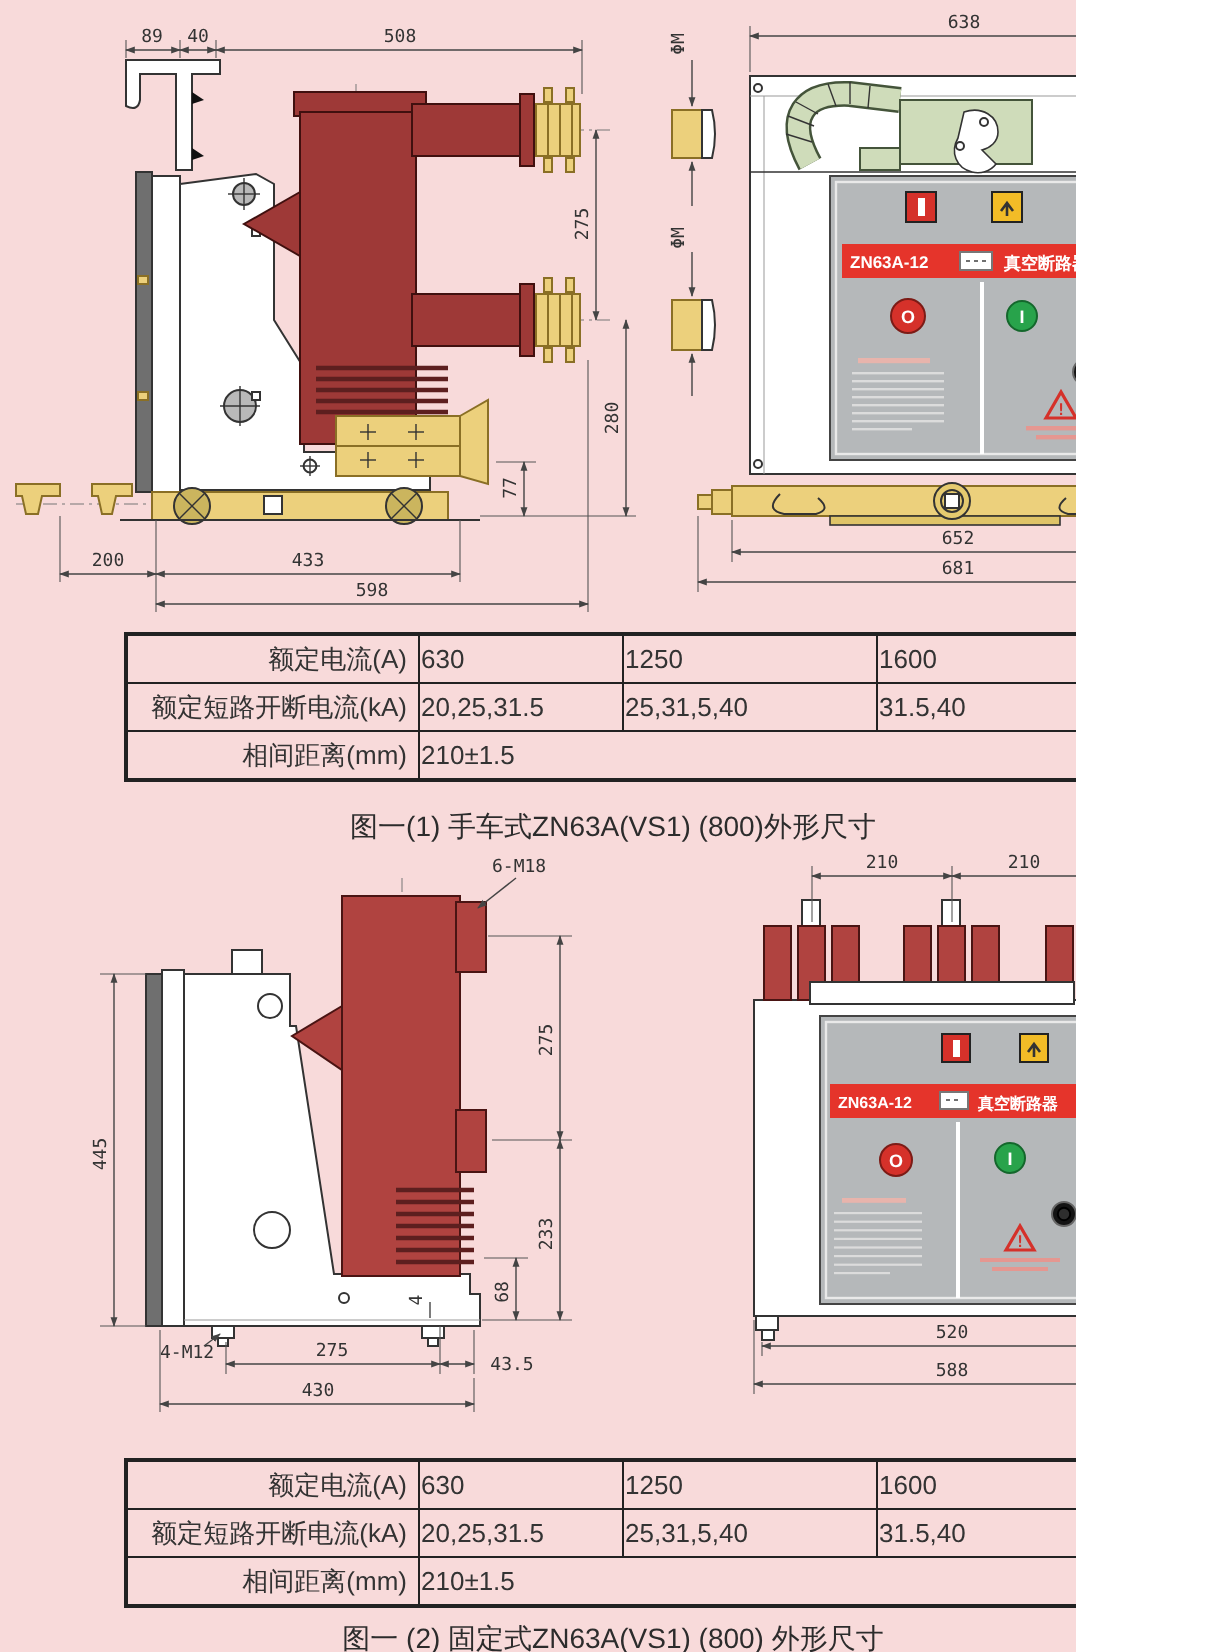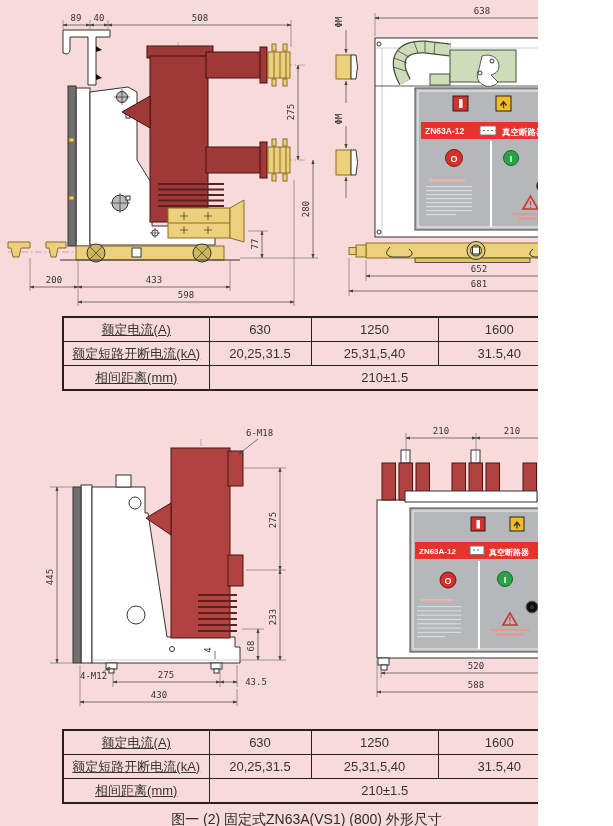--- a/index.html
+++ b/index.html
@@ -17,22 +17,22 @@
   .red1{fill:#9e3937;stroke:#40100f;stroke-width:1;}
   .red2{fill:#b04340;stroke:#4a1413;stroke-width:1;}
   .yel{fill:#ecd07c;stroke:#8a6f25;stroke-width:1;}
   .sage{fill:#cfdcba;stroke:#44543a;stroke-width:1;}
   .gry{fill:#b5b8ba;stroke:#444;stroke-width:1;}
   .crs{stroke:#333;stroke-width:0.7;}
   .fin{stroke:#5d1f1f;stroke-width:2.2;}
   table.spec{position:absolute;border-collapse:collapse;table-layout:fixed;
              border:2px solid #222;font-size:13px;color:#333;}
   table.spec td{border:1px solid #222;height:21px;overflow:hidden;white-space:nowrap;}
-  td.lab{text-align:center;padding:0 5px;text-decoration:underline;}
-  td.val{text-align:center;}
+  td.lab{text-align:right;padding:0 5px;}
+  td.val{}
   .caption{position:absolute;left:0;width:613px;text-align:center;font-size:14px;color:#2c2c2c;}
 </style>
 </head>
 <body>
 
 <div class="page">
 
   <svg class="fig" style="left:0;top:0" width="340" height="312" viewBox="0 0 340 312">
     <defs>
       <marker id="mA" viewBox="0 0 10 10" refX="9" refY="5" markerWidth="7" markerHeight="7" orient="auto-start-reverse">
@@ -290,20 +290,21 @@
       <td class="val">20,25,31.5</td>
       <td class="val">25,31,5,40</td>
       <td class="val">31.5,40</td>
     </tr>
     <tr>
       <td class="lab">相间距离(mm)</td>
       <td class="val" colspan="3">210±1.5</td>
     </tr>
   </tbody>
     </table>
+  <div class="caption" style="top:405px">图一(1) 手车式ZN63A(VS1) (800)外形尺寸</div>
 
   <svg class="fig" style="left:30px;top:425px" width="330" height="292" viewBox="0 0 330 292">
     <defs>
       <marker id="mC" viewBox="0 0 10 10" refX="9" refY="5" markerWidth="7" markerHeight="7" orient="auto-start-reverse">
         <path d="M0,1.5 L10,5 L0,8.5 z" fill="#444"></path>
       </marker>
     </defs>
     <g>
       <line class="cl" x1="171" y1="14" x2="171" y2="228"></line>
       <rect class="ol" x="51" y="60" width="11" height="178"></rect>

